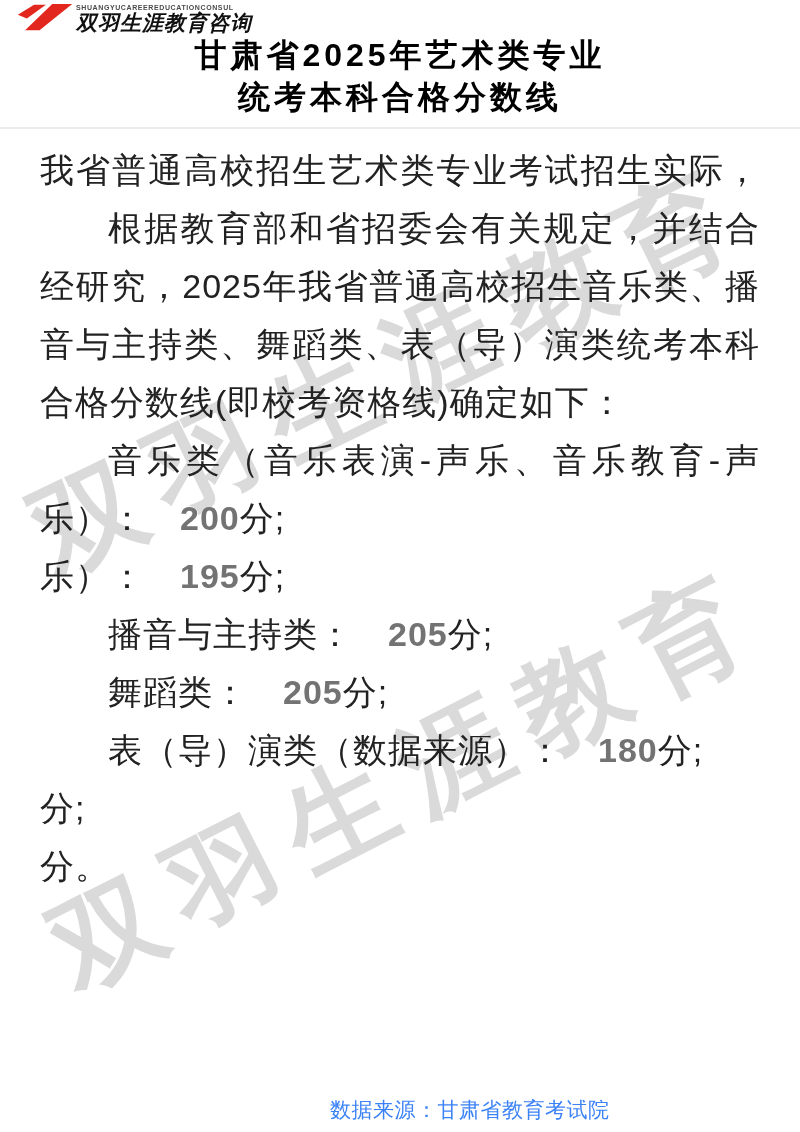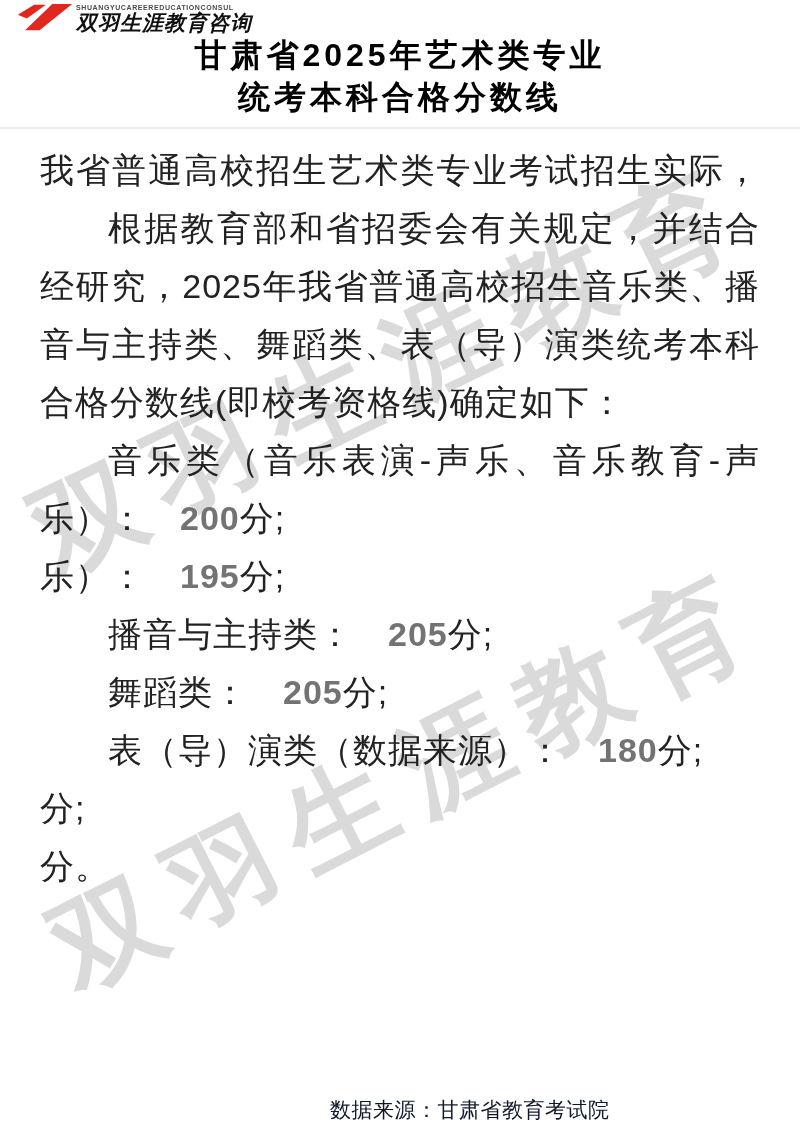--- a/index.html
+++ b/index.html
@@ -67,21 +67,21 @@
     overflow:hidden;
   }
   .line.justify { text-align:justify; text-align-last:justify; }
   .line.indent  { padding-left:68px; }
   .score { color:#737373; font-weight:700;margin-left:35px; }
 
   
   .footer {
     position:absolute; left:330px; top:1096px;
     font-family:"Liberation Serif", serif;
-    font-size:21px; color:#0f172a; letter-spacing:.5px;
+    font-size:21px; color:#3b82f6; letter-spacing:.5px;
     z-index:2;
   }
 </style>
 </head>
 <body>
 
 <div class="watermark" id="wm-a">双羽生涯教育</div>
 <div class="watermark" id="wm-b">双羽生涯教育</div>
 
 <div class="content">

